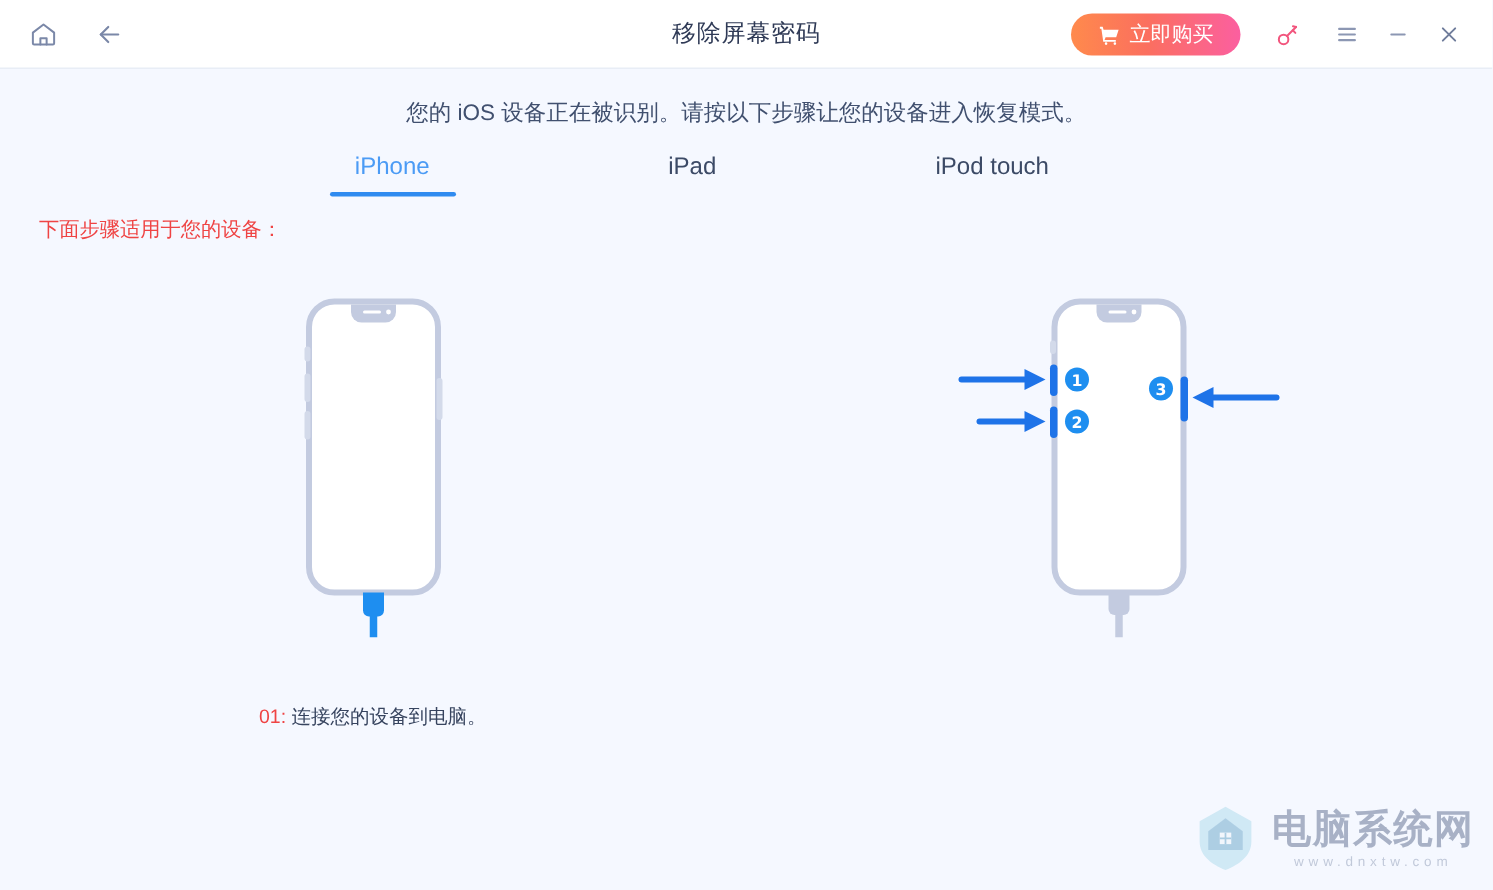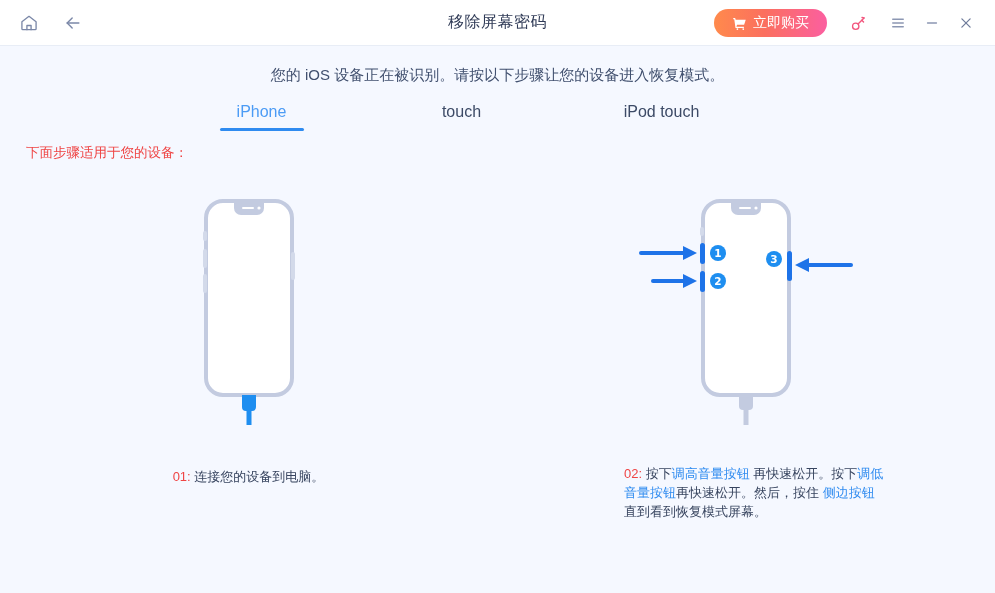--- a/index.html
+++ b/index.html
@@ -220,21 +220,21 @@
             <path d="M17.5 6.5l-11 11"></path>
         </svg>
       </div>
     </div>
   </div>
 
   <div class="subtitle">您的 iOS 设备正在被识别。请按以下步骤让您的设备进入恢复模式。</div>
 
   <div class="tabs">
     <div class="tab active">iPhone</div>
-    <div class="tab">touch</div>
+    <div class="tab">iPad</div>
     <div class="tab">iPod touch</div>
   </div>
 
   <div class="select-row">
     <span class="select-label">下面步骤适用于您的设备：</span>
   </div>
 
   <div class="steps">
 
     <div class="step step1">
@@ -302,21 +302,31 @@
           <circle cx="87" cy="86" r="8" fill="#1e8ef0"></circle>
           <text x="87" y="90" font-size="10.5" font-family="DejaVu Sans, sans-serif" fill="#ffffff" text-anchor="middle" font-weight="bold">2</text>
 
           <circle cx="143" cy="64" r="8" fill="#1e8ef0"></circle>
           <text x="143" y="68" font-size="10.5" font-family="DejaVu Sans, sans-serif" fill="#ffffff" text-anchor="middle" font-weight="bold">3</text>
 
           <path d="M108 200 h14 v11 a4 4 0 0 1 -4 4 h-6 a4 4 0 0 1 -4 -4 z" fill="#c3cbe0"></path>
           <rect x="112.5" y="213" width="5" height="17" fill="#c3cbe0"></rect>
         </svg>
       </div>
-      <div class="caption cap2">
-        <span class="num">02:</span>
-        <span>按下</span><span class="hl">调高音量按钮</span><span> 再快速松开。按下</span><span class="hl">调低音量按钮</span><span>再快速松开。然后，按住 </span><span class="hl">侧边按钮</span><span>直到看到恢复模式屏幕。</span>
-      </div>
     </div>
   </div>
 
+  <div class="watermark">
+    <span>
+      <svg width="46" height="46" viewBox="0 0 48 48">
+        <path d="M24 4 L42 14 v14 c0 10-8 16-18 20 C14 44 6 38 6 28 V14 z" fill="#9fd4e8" opacity="0.85"></path>
+        <path d="M24 12 L36 21 v13 H12 V21 z" fill="#5f9fc4" opacity="0.9"></path>
+        <rect x="20" y="22" width="8" height="8" fill="#ffffff" opacity="0.9"></rect>
+        <path d="M24 22 v8 M20 26 h8" stroke="#5f9fc4" stroke-width="1.2"></path>
+      </svg>
+    </span>
+    <span class="wm-text">
+      <span class="wm-main">电脑系统网</span>
+      <span class="wm-sub">www.dnxtw.com</span>
+    </span>
+  </div>
 
 </div>
 
 </body></html>

